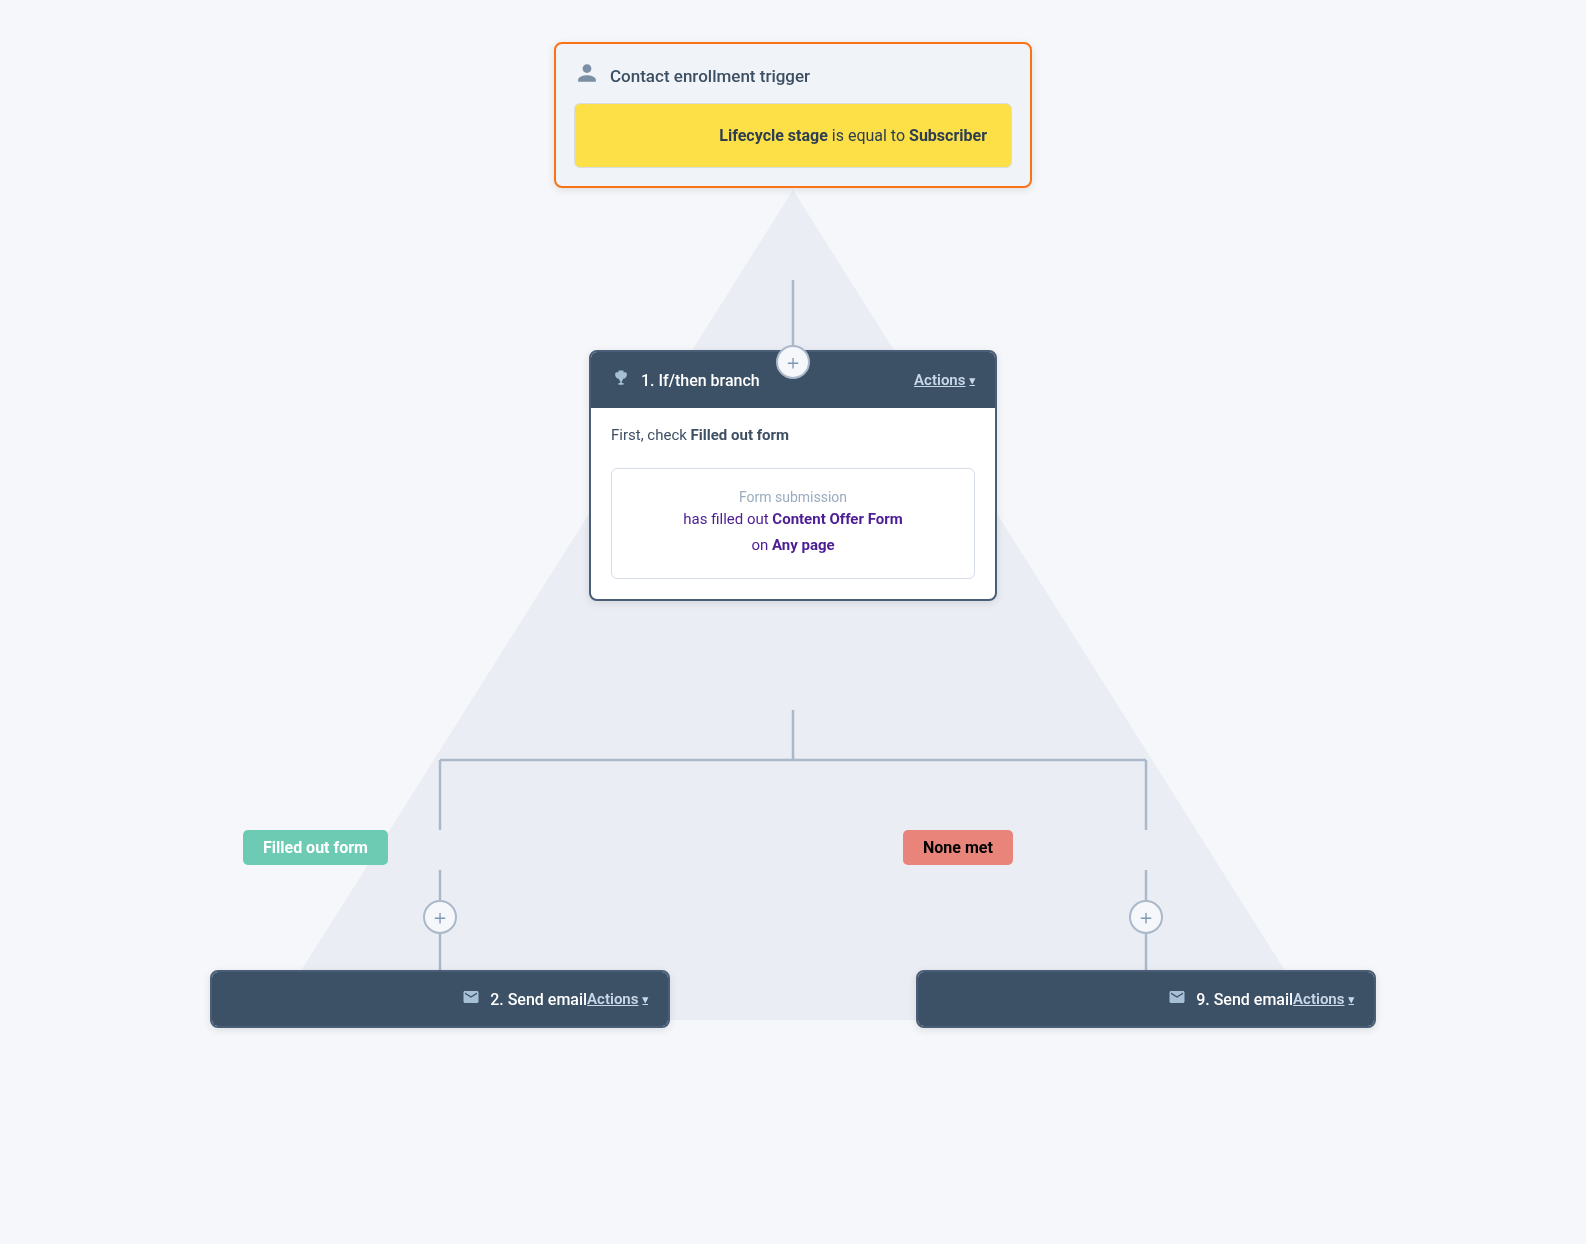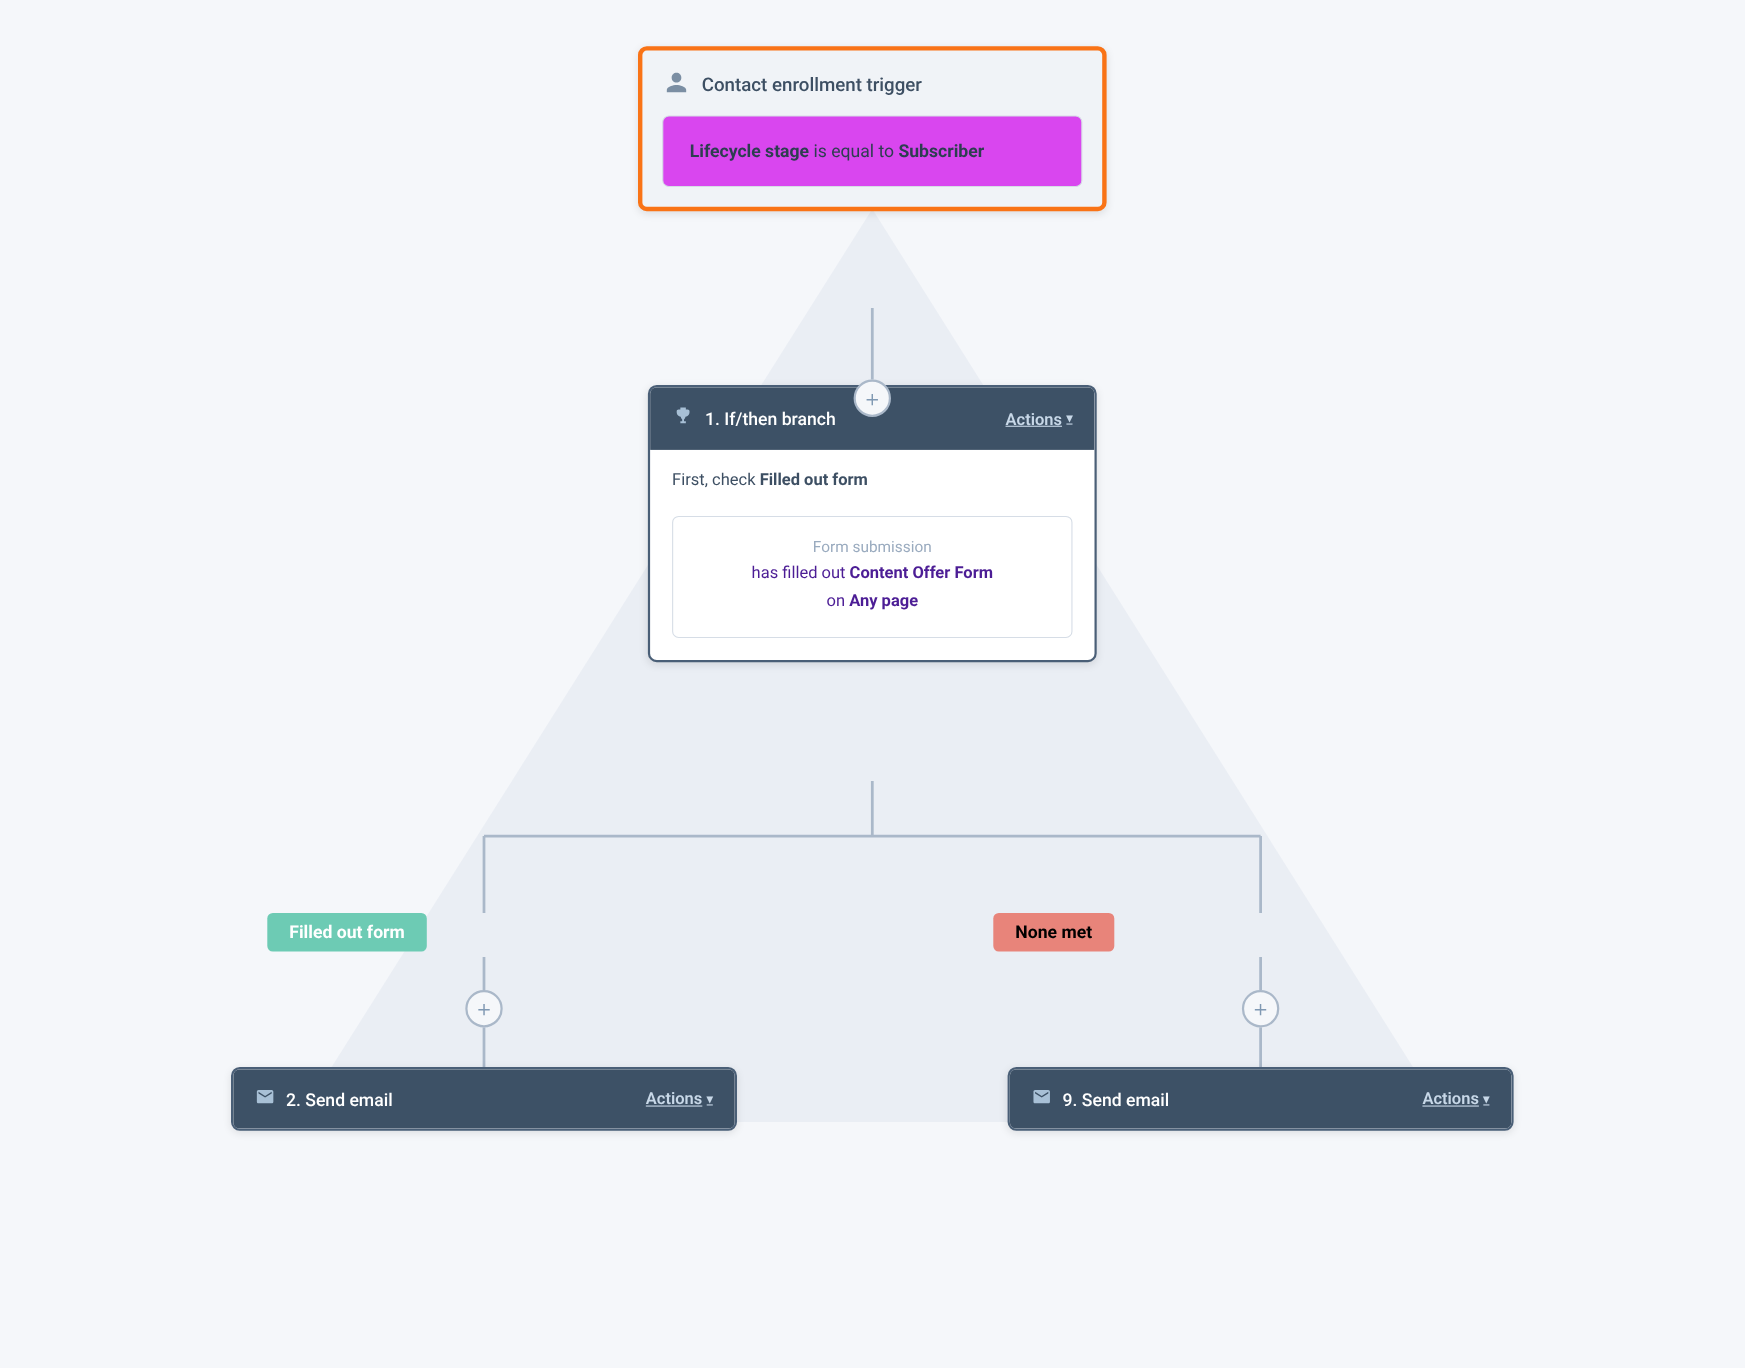--- a/index.html
+++ b/index.html
@@ -35,22 +35,22 @@
       background: #fff;
       border-radius: 8px;
       box-shadow: 0 2px 8px rgba(0,0,0,0.10);
     }
 
     
     .enrollment-card {
       top: 42px;
       left: 50%;
       transform: translateX(-50%);
-      width: 426px;
-      border: 4px solid #f97316;
+      width: 478px;
+      border: 2px solid #f97316;
       background: #f0f3f7;
     }
 
     .enrollment-card .card-header {
       display: flex;
       align-items: center;
       gap: 12px;
       padding: 18px 20px 14px 20px;
     }
 
@@ -60,25 +60,25 @@
     }
 
     .enrollment-card .card-header .title {
       font-size: 17px;
       color: #3d4f63;
       font-weight: 500;
     }
 
     .enrollment-card .card-body {
       margin: 0 18px 18px 18px;
-      background: #d946ef;
+      background: #fde047;
       border: 1.5px solid #d6dde6;
       border-radius: 6px;
       padding: 22px 24px;
-      text-align: left;
+      text-align: right;
       font-size: 16px;
       color: #2d3e50;
     }
 
     .enrollment-card .card-body .bold {
       font-weight: 700;
     }
 
     
     .plus-btn {
@@ -203,21 +203,21 @@
       width: 460px;
       border: 2px solid #4a5f77;
       background: #fff;
       overflow: hidden;
     }
 
     .send-card .card-header {
       background: #3d5166;
       display: flex;
       align-items: center;
-      justify-content: space-between;
+      justify-content: flex-end;
       padding: 16px 20px;
     }
 
     .send-card .card-header .left {
       display: flex;
       align-items: center;
       gap: 10px;
       color: #fff;
       font-size: 16px;
       font-weight: 500;

